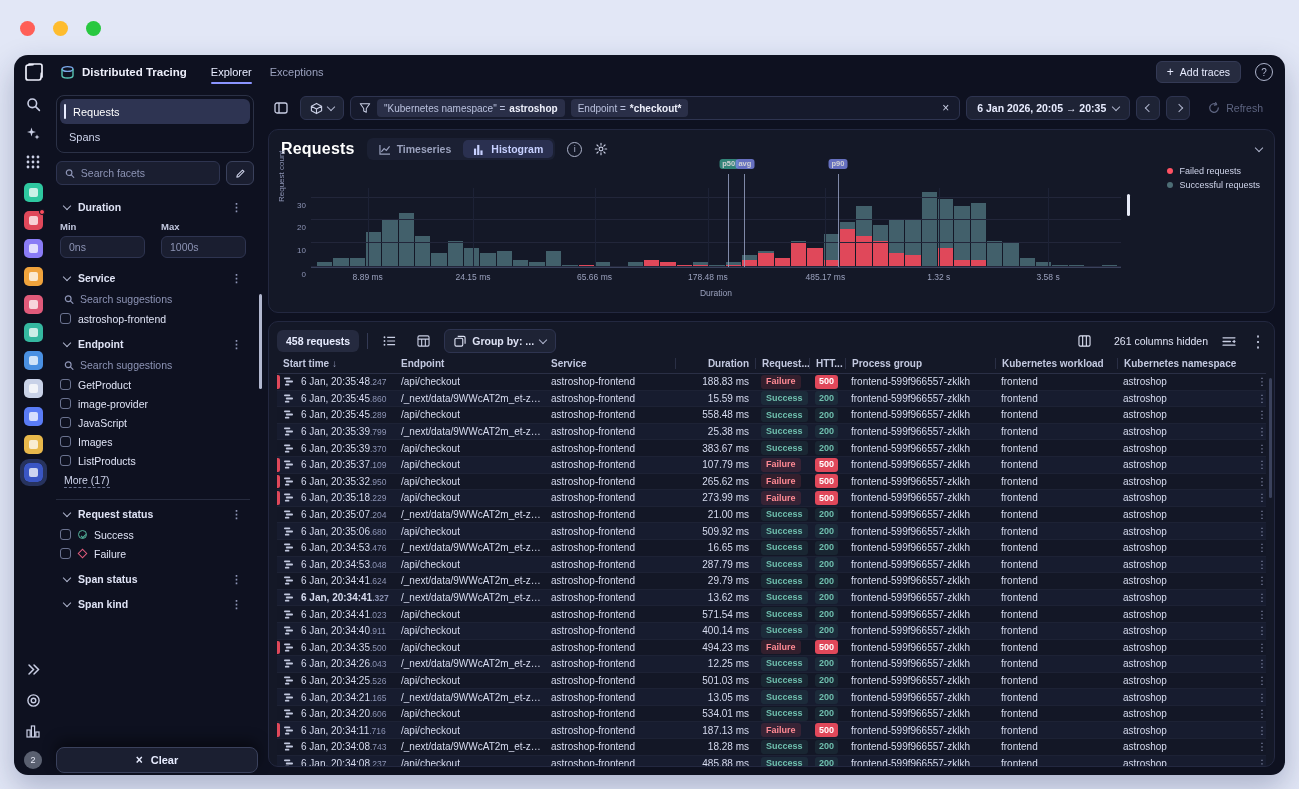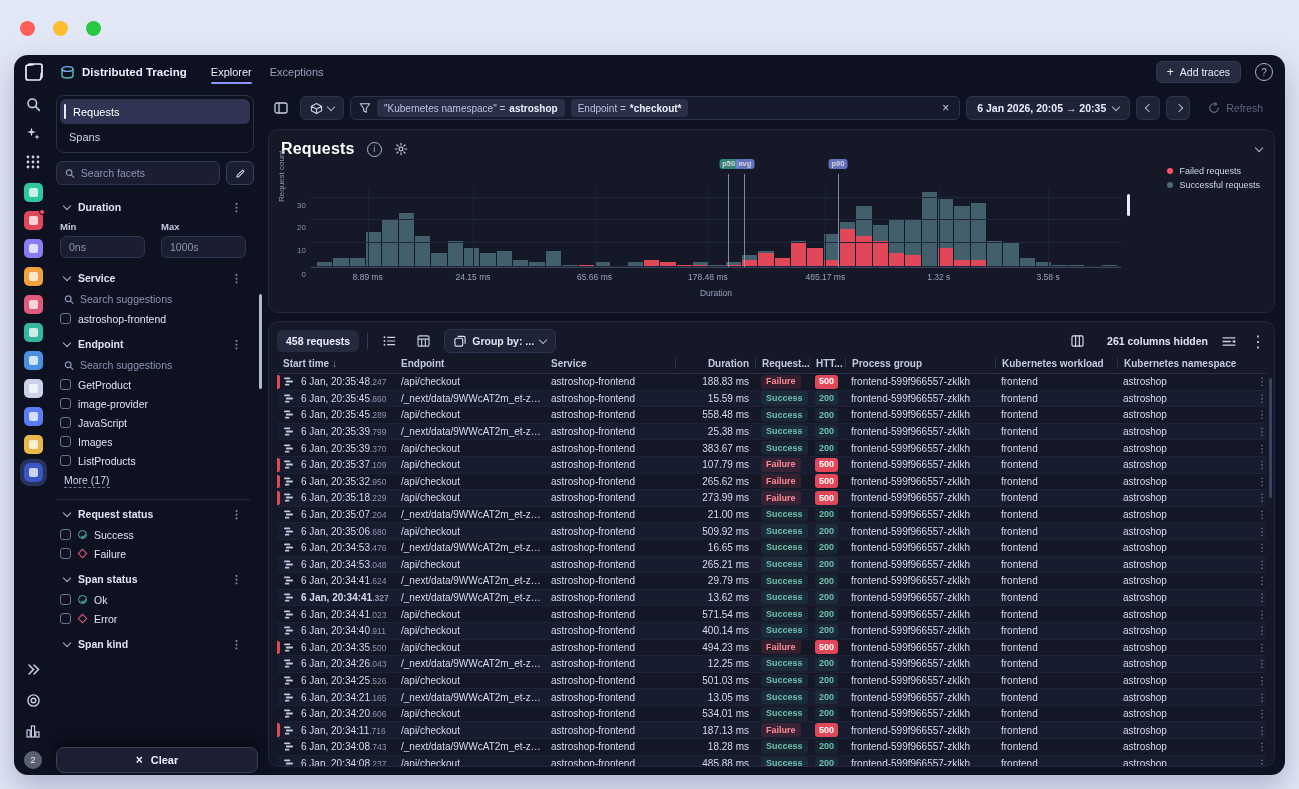--- a/index.html
+++ b/index.html
@@ -110,21 +110,21 @@
   .xtick{position:absolute;top:108px;font-size:8.5px;color:#9aa1bd;transform:translateX(-50%)}
   .xaxislab{position:absolute;top:124px;left:30px;width:810px;text-align:center;font-size:8.5px;color:#9aa1bd}
   .chart-handle{position:absolute;left:846px;top:30px;width:2.5px;height:22px;background:#e8ecf8;border-radius:2px}
   
   .tablepanel{flex:1;min-height:0;display:flex;flex-direction:column;padding:6px 8px 0;position:relative}
   .tcontrols{display:flex;align-items:center;gap:8px;flex:none;height:26px}
   .tsearch{width:165px}
   .countpill{background:#252a3f;border-radius:6px;height:22px;display:flex;align-items:center;padding:0 9px;font-size:10.5px;font-weight:bold;color:#e8ecff}
   .vsep{width:1px;height:16px;background:#343a55}
   .gbtn{height:24px;background:#1e2335;border:1px solid #2e3450;border-radius:6px;display:flex;align-items:center;gap:6px;padding:0 9px;font-size:10.5px;font-weight:bold;color:#dfe3f5}
-  .colhid{display:flex;align-items:flex-start;gap:23px;font-size:10.5px;font-weight:bold;color:#dfe3f5}
+  .colhid{display:flex;align-items:flex-start;gap:23px;font-size:10.5px;font-weight:normal;color:#dfe3f5}
   .thead{display:flex;align-items:center;flex:none;height:20px;border-bottom:1px solid #2a2f45;font-size:10px;color:#c3c9e0;font-weight:bold}
   .th{padding:0 6px;white-space:nowrap;overflow:hidden;flex:none}
   .th.sep{border-left:1px solid #2a2f45}
   .trows{flex:1;min-height:0;overflow:hidden}
   .trow{display:flex;align-items:center;height:16.6px;font-size:10px;color:#d6dbef;border-bottom:1px solid #1d2235;position:relative}
   .trow:nth-child(odd){background:#131726}
   .trow:nth-child(even){background:#171c2f}
   .trow.fail::before{content:"";position:absolute;left:0;top:1px;bottom:1px;width:3px;background:#e0485a;border-radius:0 2px 2px 0}
   .td{padding:0 6px;white-space:nowrap;overflow:hidden;flex:none}
   .td.icon{width:18px;padding:0 0 0 7px;color:#c3c9e0}
@@ -355,32 +355,20 @@
               <span class="err-ic"></span>
               <span>Failure</span>
             </div>
           </div>
 
         <div class="sechead">
             <span class="chev"></span>
             <span>Span status</span>
             <span class="kebab">⋮</span>
           </div>
-        <div class="facetsub">
-            <div class="check-item">
-              <span class="cb"></span>
-              <span class="ok-ic"></span>
-              <span>Ok</span>
-            </div>
-            <div class="check-item">
-              <span class="cb"></span>
-              <span class="err-ic"></span>
-              <span>Error</span>
-            </div>
-          </div>
 
         <div class="sechead">
             <span class="chev"></span>
             <span>Span kind</span>
             <span class="kebab">⋮</span>
           </div>
 
       </div>
 
       <div class="sb-thumb"></div>
@@ -438,20 +426,37 @@
               <path d="M12 7 A5 5 0 1 1 9.5 2.7" fill="none" stroke="#5d6480" stroke-width="1.5" stroke-linecap="round"></path>
               <path d="M9 0.8 L10 3 L7.6 3.6" fill="none" stroke="#5d6480" stroke-width="1.5" stroke-linecap="round" stroke-linejoin="round"></path>
             </svg>
           <span>Refresh</span>
         </div>
       </div>
 
       <div class="panel reqpanel">
         <div class="reqhead">
           <div class="reqtitle">Requests</div>
+          <div class="viewtabs">
+            <div class="vtab">
+              <svg width="12" height="11" viewBox="0 0 13 12">
+                  <path d="M1 1 V11 H12" stroke="#9aa1bd" stroke-width="1.3" fill="none"></path>
+                  <path d="M2.5 8.5 L5.5 5 L8 7 L11.5 2.5" stroke="#9aa1bd" stroke-width="1.3" fill="none"></path>
+                </svg>
+              <span>Timeseries</span>
+            </div>
+            <div class="vtab act">
+              <svg width="12" height="11" viewBox="0 0 13 12">
+                  <rect x="1" y="5" width="2.4" height="7" fill="#c7d0ff"></rect>
+                  <rect x="4.5" y="1" width="2.4" height="11" fill="#c7d0ff"></rect>
+                  <rect x="8" y="7" width="2.4" height="5" fill="#c7d0ff"></rect>
+                </svg>
+              <span>Histogram</span>
+            </div>
+          </div>
           <div class="infoico">i</div>
           <svg width="14" height="14" viewBox="0 0 16 16">
               <circle cx="8" cy="8" r="2.2" fill="none" stroke="#c9cee4" stroke-width="1.3"></circle>
               <path d="M8 1.5 V3.5 M8 12.5 V14.5 M1.5 8 H3.5 M12.5 8 H14.5 M3.4 3.4 L4.8 4.8 M11.2 11.2 L12.6 12.6 M12.6 3.4 L11.2 4.8 M4.8 11.2 L3.4 12.6" stroke="#c9cee4" stroke-width="1.3" stroke-linecap="round"></path>
             </svg>
           <div class="headspace"></div>
           <span class="chev"></span>
         </div>
 
         <div class="chart">
@@ -975,21 +980,21 @@
               <span class="td icon" style="width: 18px;">
                 <svg width="9" height="9" viewBox="0 0 10 10">
                   <rect x="0" y="0.5" width="7" height="2" rx="1" fill="#c3c9e0"></rect>
                   <rect x="2" y="4" width="8" height="2" rx="1" fill="#c3c9e0"></rect>
                   <rect x="1" y="7.5" width="5" height="2" rx="1" fill="#c3c9e0"></rect>
                 </svg>
               </span>
               <span class="td" style="width: 100px;">6 Jan, 20:34:53<span class="ms">.048</span></span>
               <span class="td" style="width: 150px;">/api/checkout</span>
               <span class="td" style="width: 130px;">astroshop-frontend</span>
-              <span class="td r" style="width: 80px;">265.21 ms</span>
+              <span class="td r" style="width: 80px;">287.79 ms</span>
               <span class="td" style="width: 54px;"><span class="badge b-succ">Success</span></span>
               <span class="td" style="width: 36px;"><span class="badge b-200">200</span></span>
               <span class="td" style="width: 150px;">frontend-599f966557-zklkh</span>
               <span class="td" style="width: 122px;">frontend</span>
               <span class="td" style="width: 140px;">astroshop</span>
               <span class="rowkebab">⋮</span>
             </div>
             <div class="trow">
               <span class="td icon" style="width: 18px;">
                 <svg width="9" height="9" viewBox="0 0 10 10">

